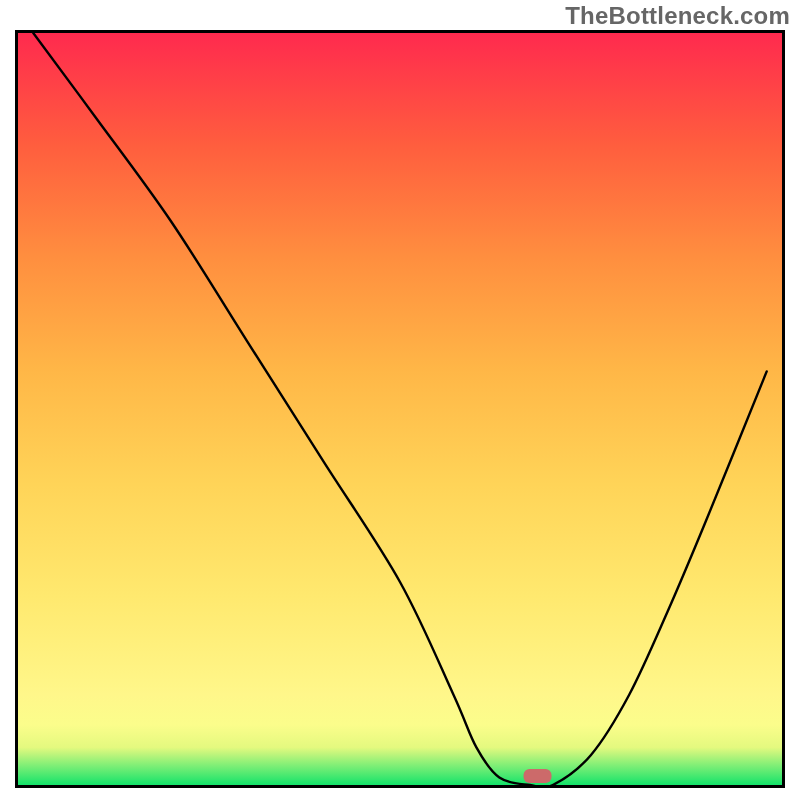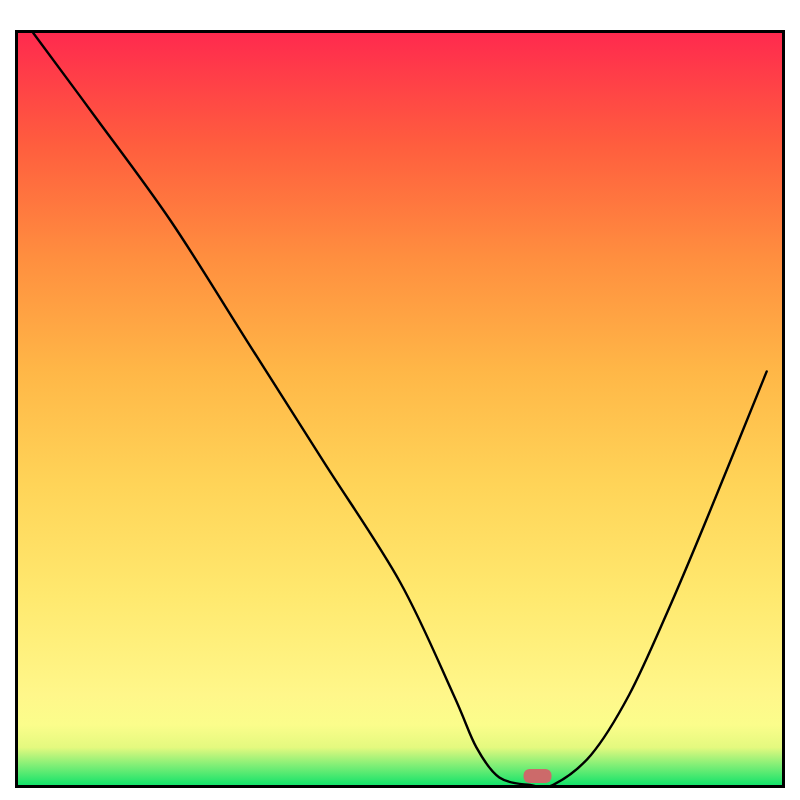--- a/index.html
+++ b/index.html
@@ -77,20 +77,21 @@
   .marker-shape {
     fill: #cc6a6a;
     stroke: none;
   }
 </style>
 </head>
 <body>
 
 <div class="container">
 
+  <div class="watermark">TheBottleneck.com</div>
 
   <div class="plot-frame">
     <div class="gradient-bg"></div>
 
     <svg class="curve-svg" viewBox="0 0 764 752" preserveAspectRatio="none">
       <path id="curve-path" class="curve-path" d="M 15.28 0.00 C 25.47 13.79, 53.48 51.39, 76.40 82.72 C 99.32 114.05, 127.33 150.40, 152.80 188.00 C 178.27 225.60, 203.73 268.21, 229.20 308.32 C 254.67 348.43, 280.13 388.53, 305.60 428.64 C 331.07 468.75, 360.35 510.11, 382.00 548.96 C 403.65 587.81, 422.75 634.19, 435.48 661.76 C 448.21 689.33, 450.76 700.61, 458.40 714.40 C 466.04 728.19, 472.41 738.21, 481.32 744.48 C 490.23 750.75, 502.97 750.75, 511.88 752.00 C 520.79 753.25, 524.61 757.01, 534.80 752.00 C 544.99 746.99, 560.27 736.96, 573.00 721.92 C 585.73 706.88, 598.47 685.57, 611.20 661.76 C 623.93 637.95, 636.67 607.87, 649.40 579.04 C 662.13 550.21, 671.05 528.91, 687.60 488.80 C 704.15 448.69, 738.53 363.47, 748.72 338.40"></path>
     </svg>
 
     <svg class="marker-svg" viewBox="0 0 764 752" preserveAspectRatio="none">
       <rect id="marker-rect" class="marker-shape" rx="6" ry="6" x="505.52" y="735.98" width="28" height="14" fill="#cc6a6a"></rect>

